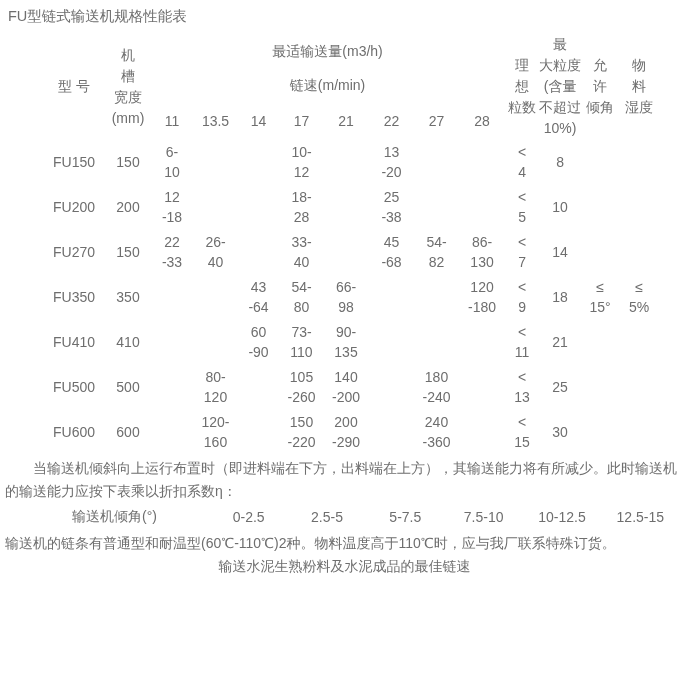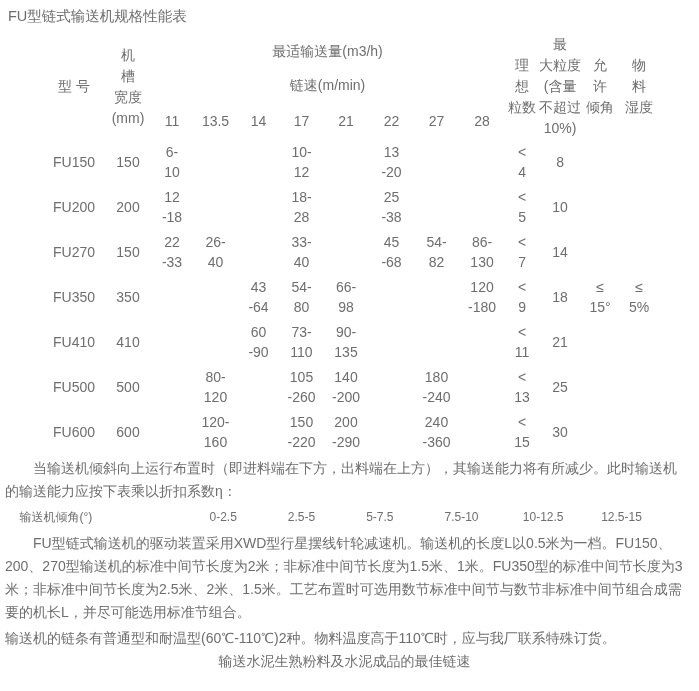--- a/index.html
+++ b/index.html
@@ -26,22 +26,22 @@
   .spec thead tr.h2 { height: 35px; }
   .spec thead tr.h3 { height: 36px; }
   .spec tbody tr { height: 45px; }
   .spec tbody td { line-height: 20px; }
   .para {
     margin: 3px 15px 0 5px; line-height: 23px;
   }
   .para.indent { text-indent: 2em; }
   table.coef { width: 660px; margin: 2px auto 0 auto; table-layout: fixed; }
   .coef td {
-    vertical-align: middle; height: 24px;
-    padding: 0; font-size: 12px;
+    text-align: center; vertical-align: middle; height: 24px;
+    padding: 0; font-size: 14px;
   }
   .coef td.lbl { width: 190px; }
   .footer-line {
     text-align: center; line-height: 23px; margin-top: 0;
   }
 </style>
 </head>
 <body>
 
 <div>
@@ -251,17 +251,16 @@
       <td>0-2.5</td>
           <td>2.5-5</td>
           <td>5-7.5</td>
           <td>7.5-10</td>
           <td>10-12.5</td>
           <td>12.5-15</td>
         </tr>
     </tbody>
   </table>
 
-  <p class="para indent">FU型链式输送机的驱动装置采用XWD型行星摆线针轮减速机。输送机的长度L以0.5米为一档。FU150、200、270型输送机的标准中间节长度为2米；非标准中间节长度为1.5米、1米。FU350型的标准中间节长度为3米；非标准中间节长度为2.5米、2米、1.5米。工艺布置时可选用数节标准中间节与数节非标准中间节组合成需要的机长L，并尽可能选用标准节组合。</p>
   <p class="para">输送机的链条有普通型和耐温型(60℃-110℃)2种。物料温度高于110℃时，应与我厂联系特殊订货。</p>
   <p class="para footer-line">输送水泥生熟粉料及水泥成品的最佳链速</p>
 
 </div>
 
 </body></html>

